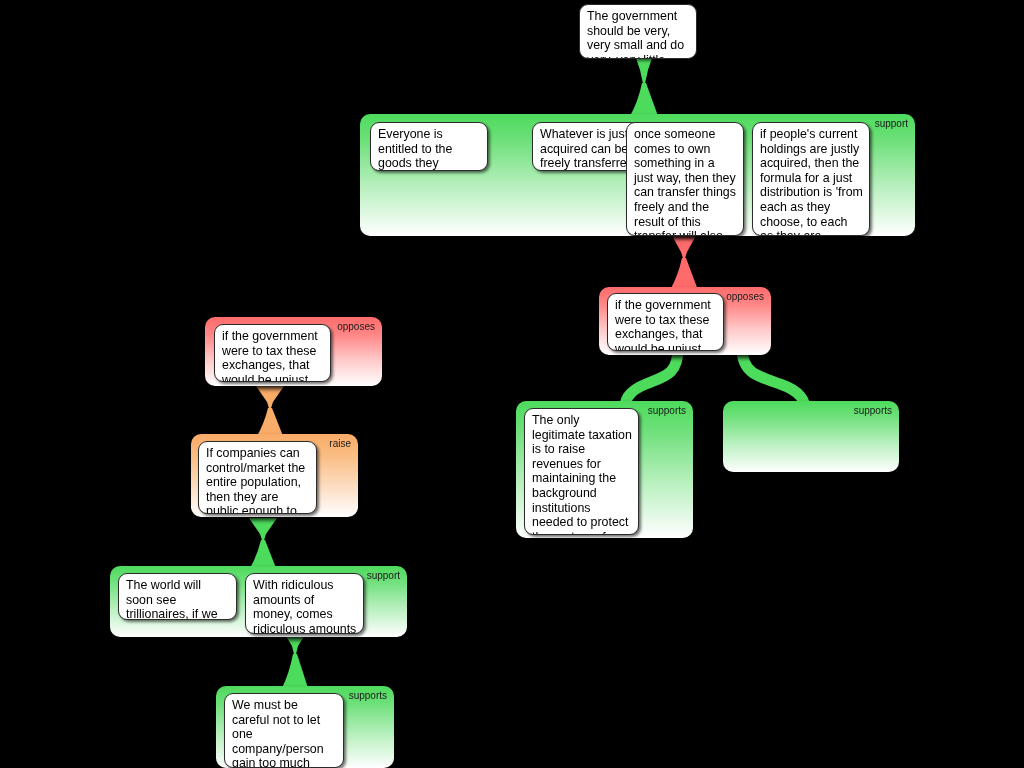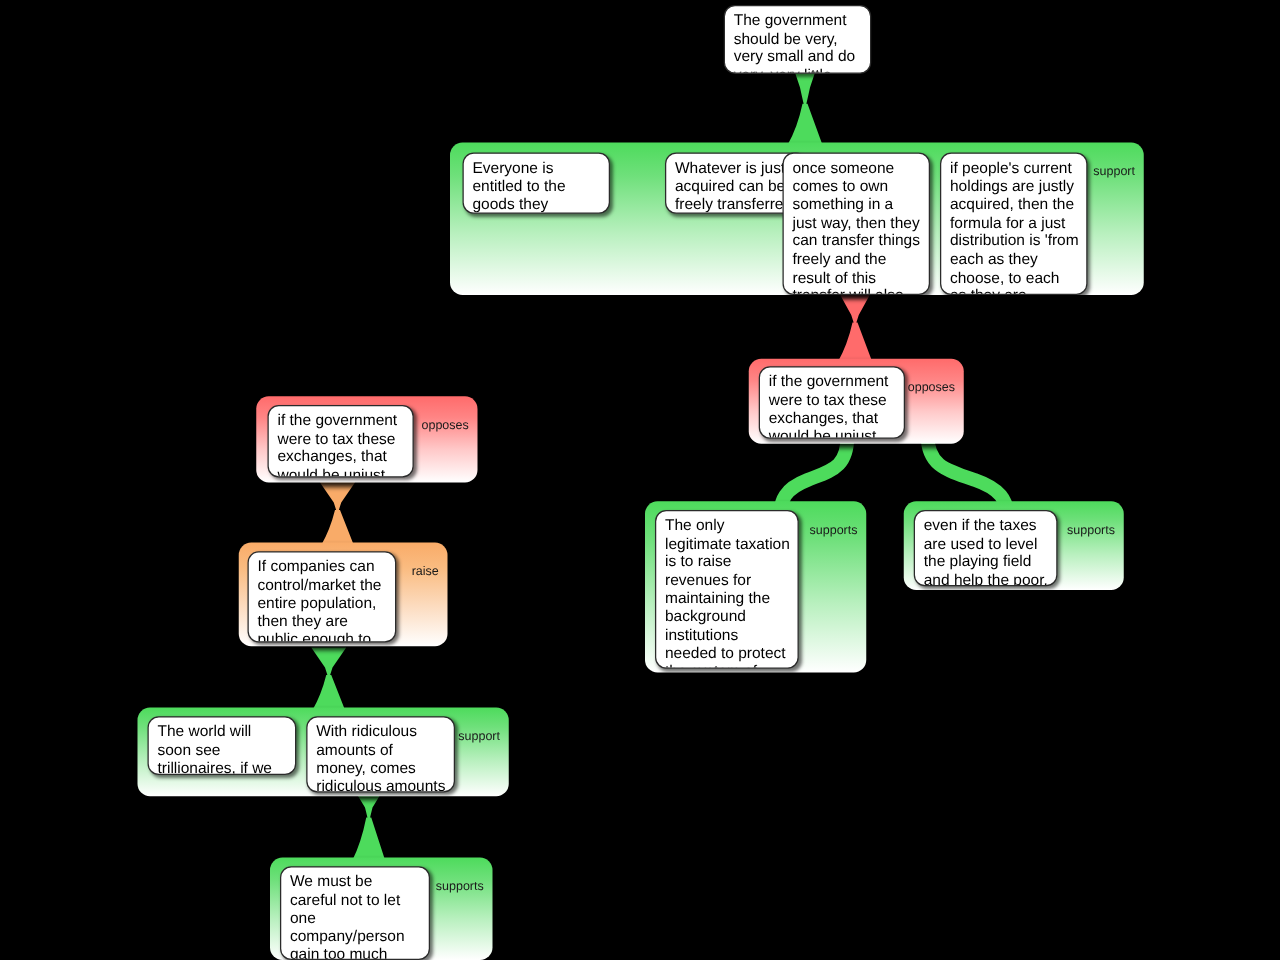--- a/index.html
+++ b/index.html
@@ -12,21 +12,21 @@
     border-radius:10px;
     box-shadow:3px 3px 4px rgba(0,0,0,0.85);
     box-sizing:border-box;
   }
   .group.support{ background:linear-gradient(to bottom,#4ddb5c 0%,#6fe07b 22%,#b9f0bf 60%,#ffffff 100%); }
   .group.oppose { background:linear-gradient(to bottom,#ff6b6b 0%,#ff8585 25%,#ffc9c9 62%,#ffffff 100%); }
   .group.rebut  { background:linear-gradient(to bottom,#f9ab68 0%,#fabc81 25%,#fcdcc0 62%,#ffffff 100%); }
 
   .group-label{
     position:absolute;
-    top:18px; right:7px;
+    top:4px; right:7px;
     font-size:10px;
     color:#1a1a1a;
     line-height:12px;
     white-space:nowrap;
   }
 
   
   .card{
     position:absolute;
     background:#ffffff;
@@ -133,23 +133,20 @@
   <div class="group support" style="left:516px;top:401px;width:177px;height:137px;">
     <span class="group-label">supports</span>
   </div>
   <div class="card" style="left:524px;top:408px;width:115px;height:127px;">
     <span>The only legitimate taxation is to raise revenues for maintaining the background institutions needed to protect the system of freeexchange</span>
   </div>
 
   <div class="group support" style="left:723px;top:401px;width:176px;height:71px;">
     <span class="group-label">supports</span>
   </div>
-  <div class="card" style="left:731px;top:408px;width:115px;height:61px;">
-    <span>even if the taxes are used to level the playing field and help the poor.</span>
-  </div>
 
   <div class="group oppose" style="left:205px;top:317px;width:177px;height:69px;">
     <span class="group-label">opposes</span>
   </div>
   <div class="card" style="left:214px;top:324px;width:117px;height:58px;">
     <span>if the government were to tax these exchanges, that would be unjust.</span>
   </div>
 
   <div class="group rebut" style="left:191px;top:434px;width:167px;height:83px;">
     <span class="group-label">raise</span>

